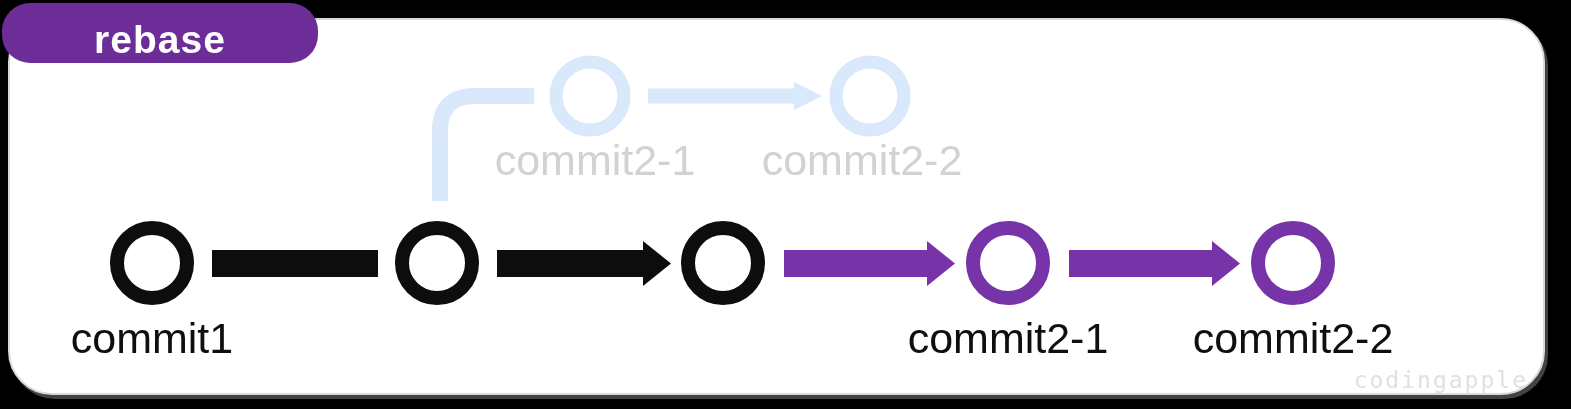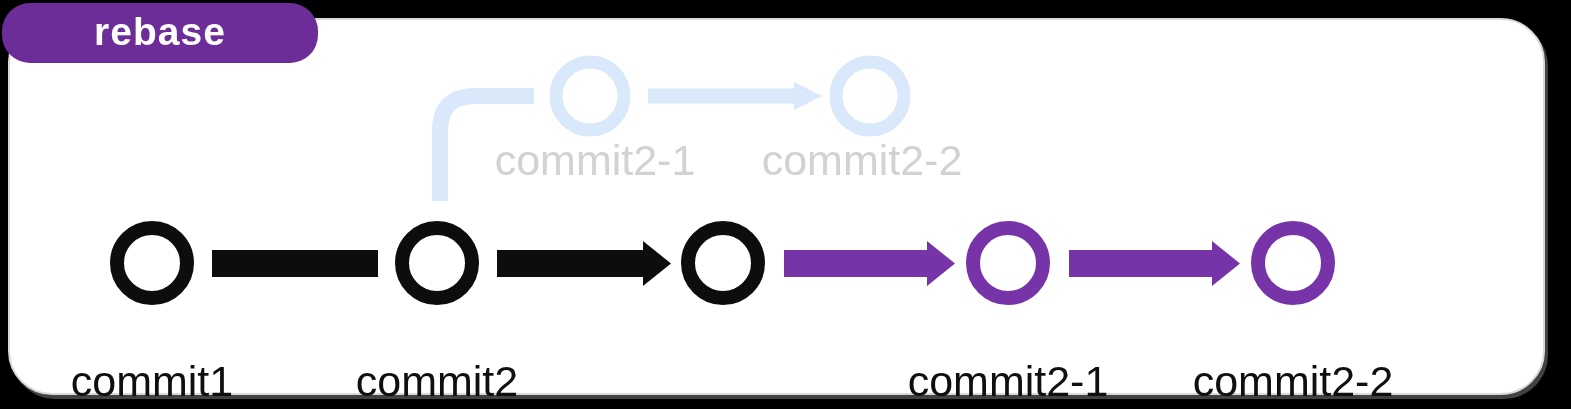--- a/index.html
+++ b/index.html
@@ -20,21 +20,21 @@
     border-radius: 44px;
     box-shadow: 3px 4px 0 rgba(190,190,190,.35);
   }
 
   .badge {
     position: absolute;
     left: 2px; top: 3px;
     width: 316px; height: 60px;
     background: var(--badge-purple, #6c2d99);
     border-radius: 28px;
-    display: flex; align-items: center; justify-content: center;
+    display: flex; align-items: flex-end; justify-content: center;
     z-index: 3;
   }
   .badge-label {
     color: var(--badge-text, #fff);
     font-size: 39px;
     font-weight: bold;
     letter-spacing: 1px;
     line-height: 1;
     padding-bottom: 4px;
   }
@@ -55,21 +55,20 @@
 
   .commit-label {
     position: absolute;
     top: 317px;
     transform: translateX(-50%);
     color: var(--label-black, #0f0f0f);
     font-size: 43px;
     line-height: 1;
     white-space: nowrap;
     z-index: 2;
-    margin-top: 43px;
   }
   .faded-label {
     position: absolute;
     top: 139px;
     transform: translateX(-50%);
     color: var(--faded-label-gray, #d2d2d2);
     font-size: 43px;
     line-height: 1;
     white-space: nowrap;
     z-index: 1;
@@ -112,18 +111,18 @@
     <rect class="shape-black" x="212" y="250" width="166" height="27"></rect>
     <path class="shape-black" d="M 497 250 L 643 250 L 643 241 L 671 263.5 L 643 286 L 643 277 L 497 277 Z"></path>
     <path class="shape-purple" d="M 784 250 L 927 250 L 927 241 L 955 263.5 L 927 286 L 927 277 L 784 277 Z"></path>
     <path class="shape-purple" d="M 1069 250 L 1212 250 L 1212 241 L 1240 263.5 L 1212 286 L 1212 277 L 1069 277 Z"></path>
   </svg>
 
   <div class="faded-label" style="left:595px">commit2-1</div>
   <div class="faded-label" style="left:862px">commit2-2</div>
 
   <div class="commit-label" style="left:152px">commit1</div>
-  <div class="commit-label" style="left:437px">commit2</div>
   <div class="commit-label" style="left:1008px">commit2-1</div>
   <div class="commit-label" style="left:1293px">commit2-2</div>
 
+  <div class="watermark">codingapple</div>
 
 </div>
 
 </body></html>

